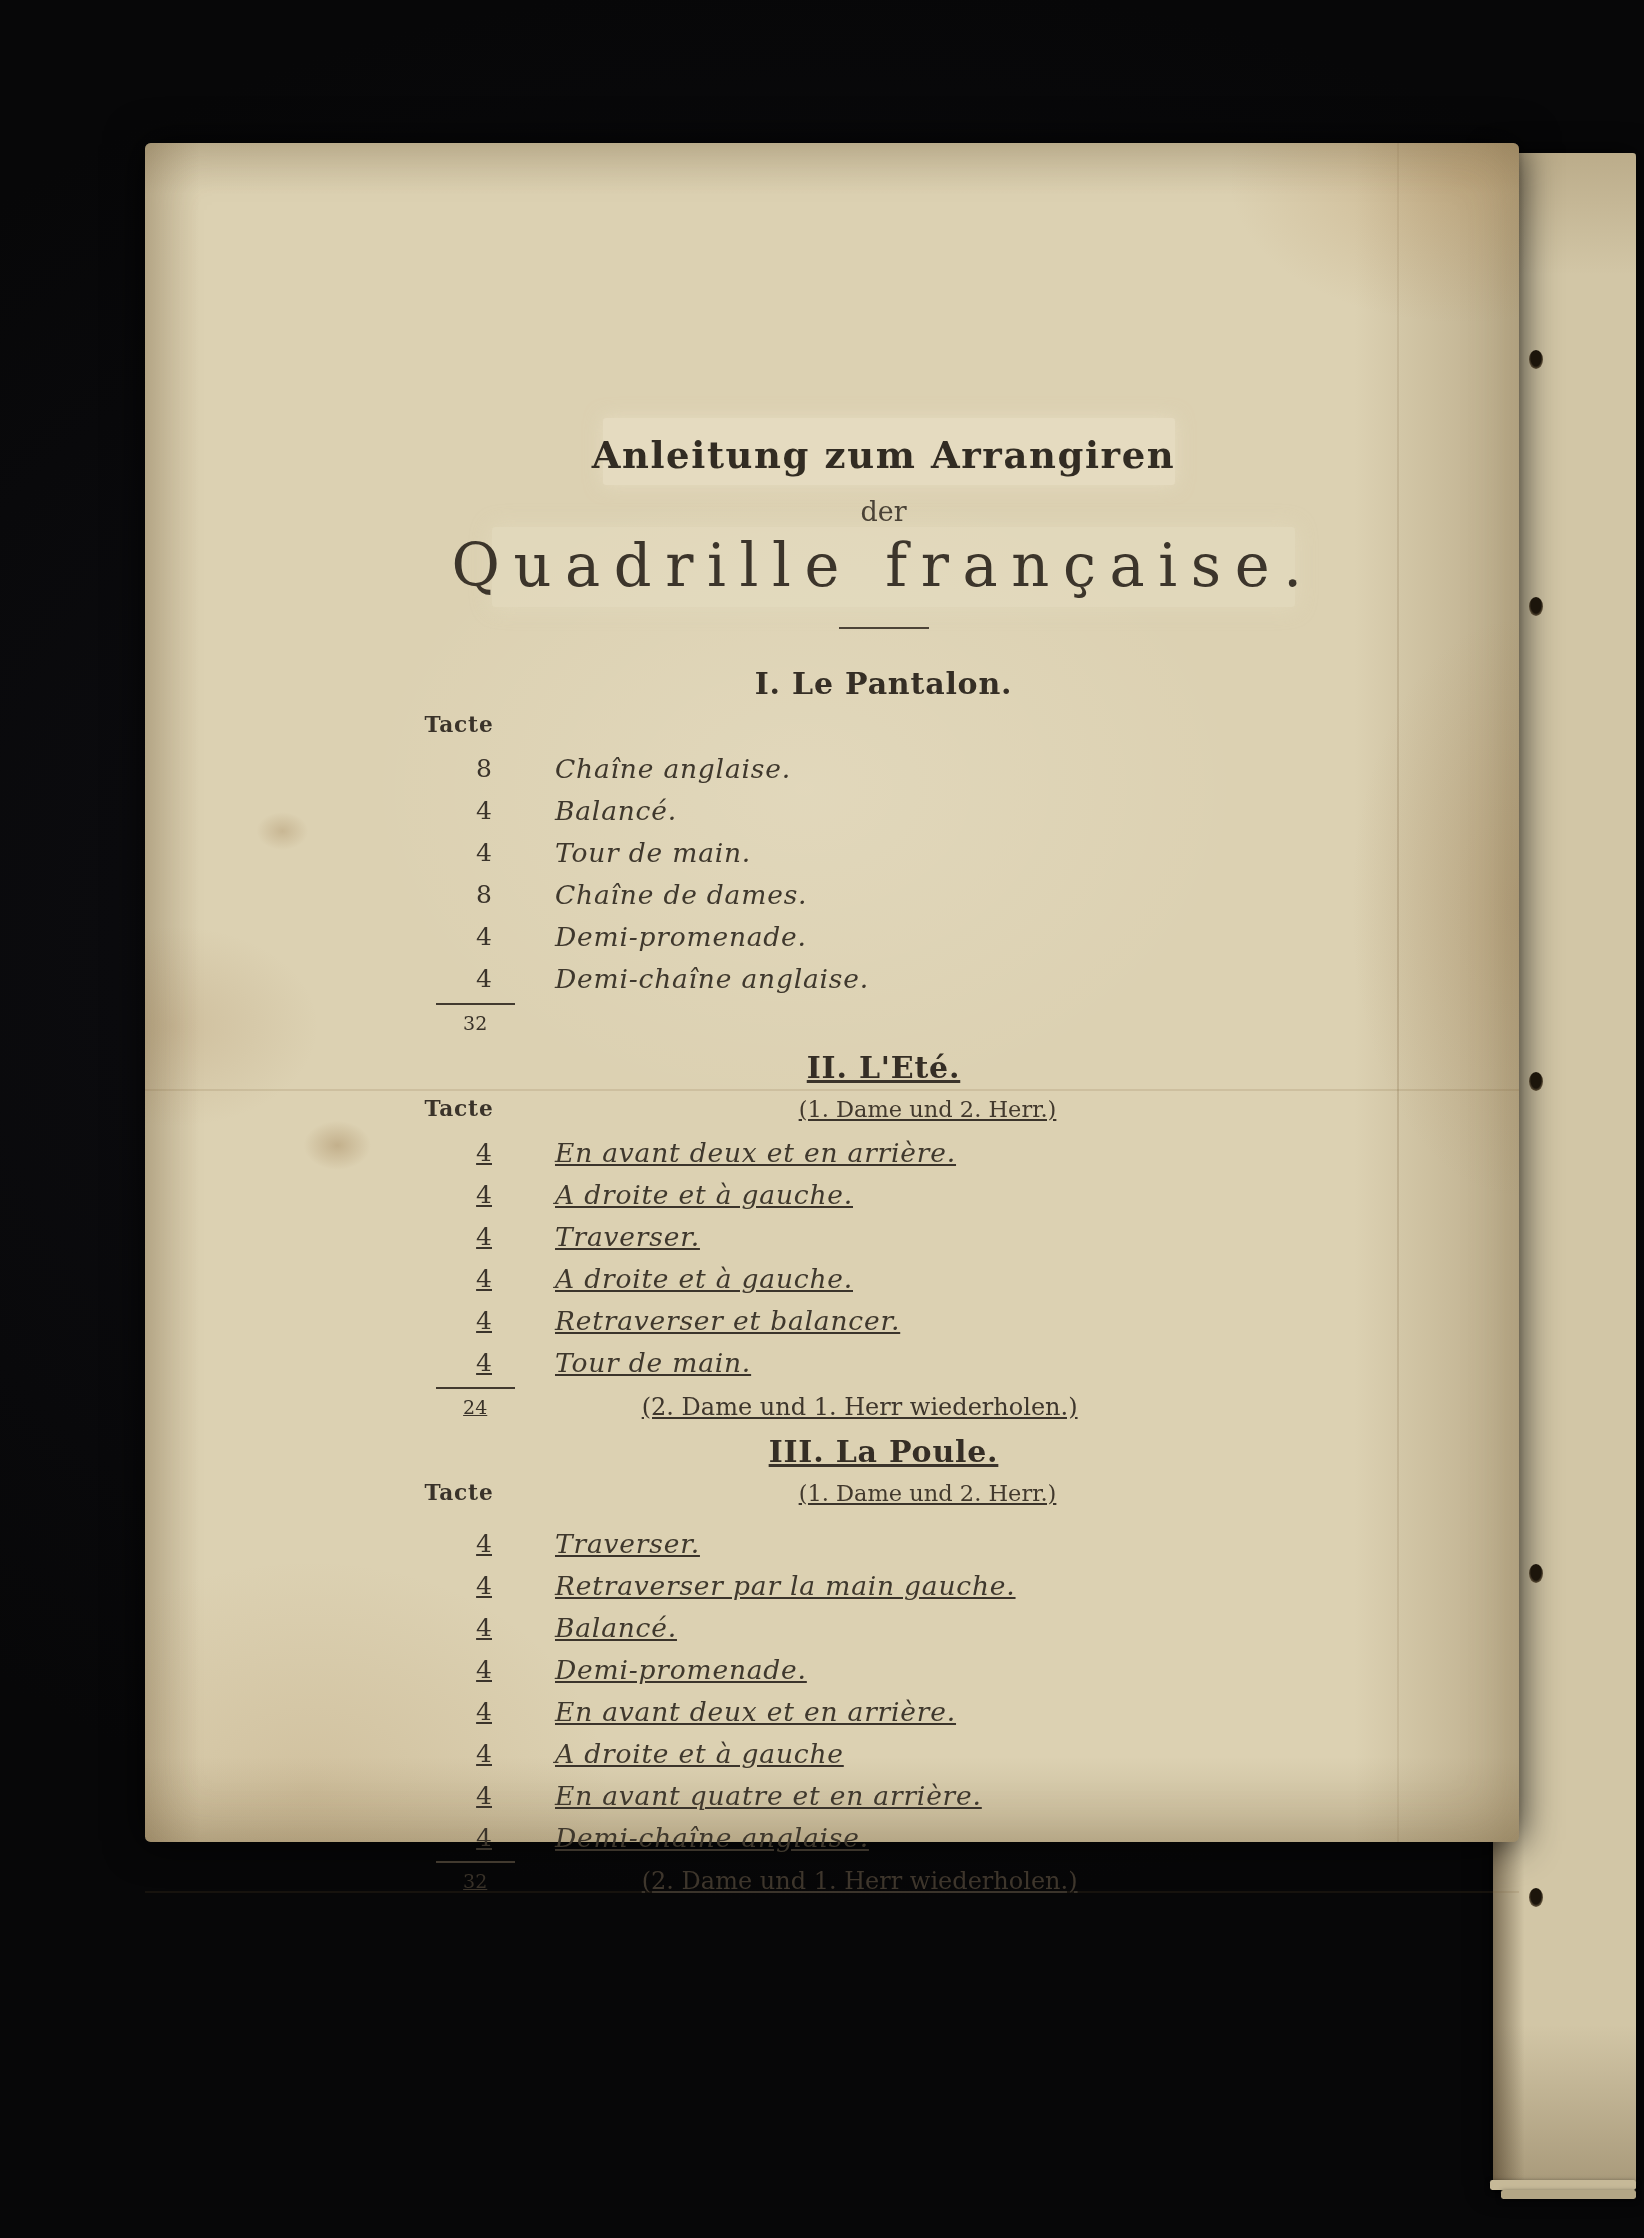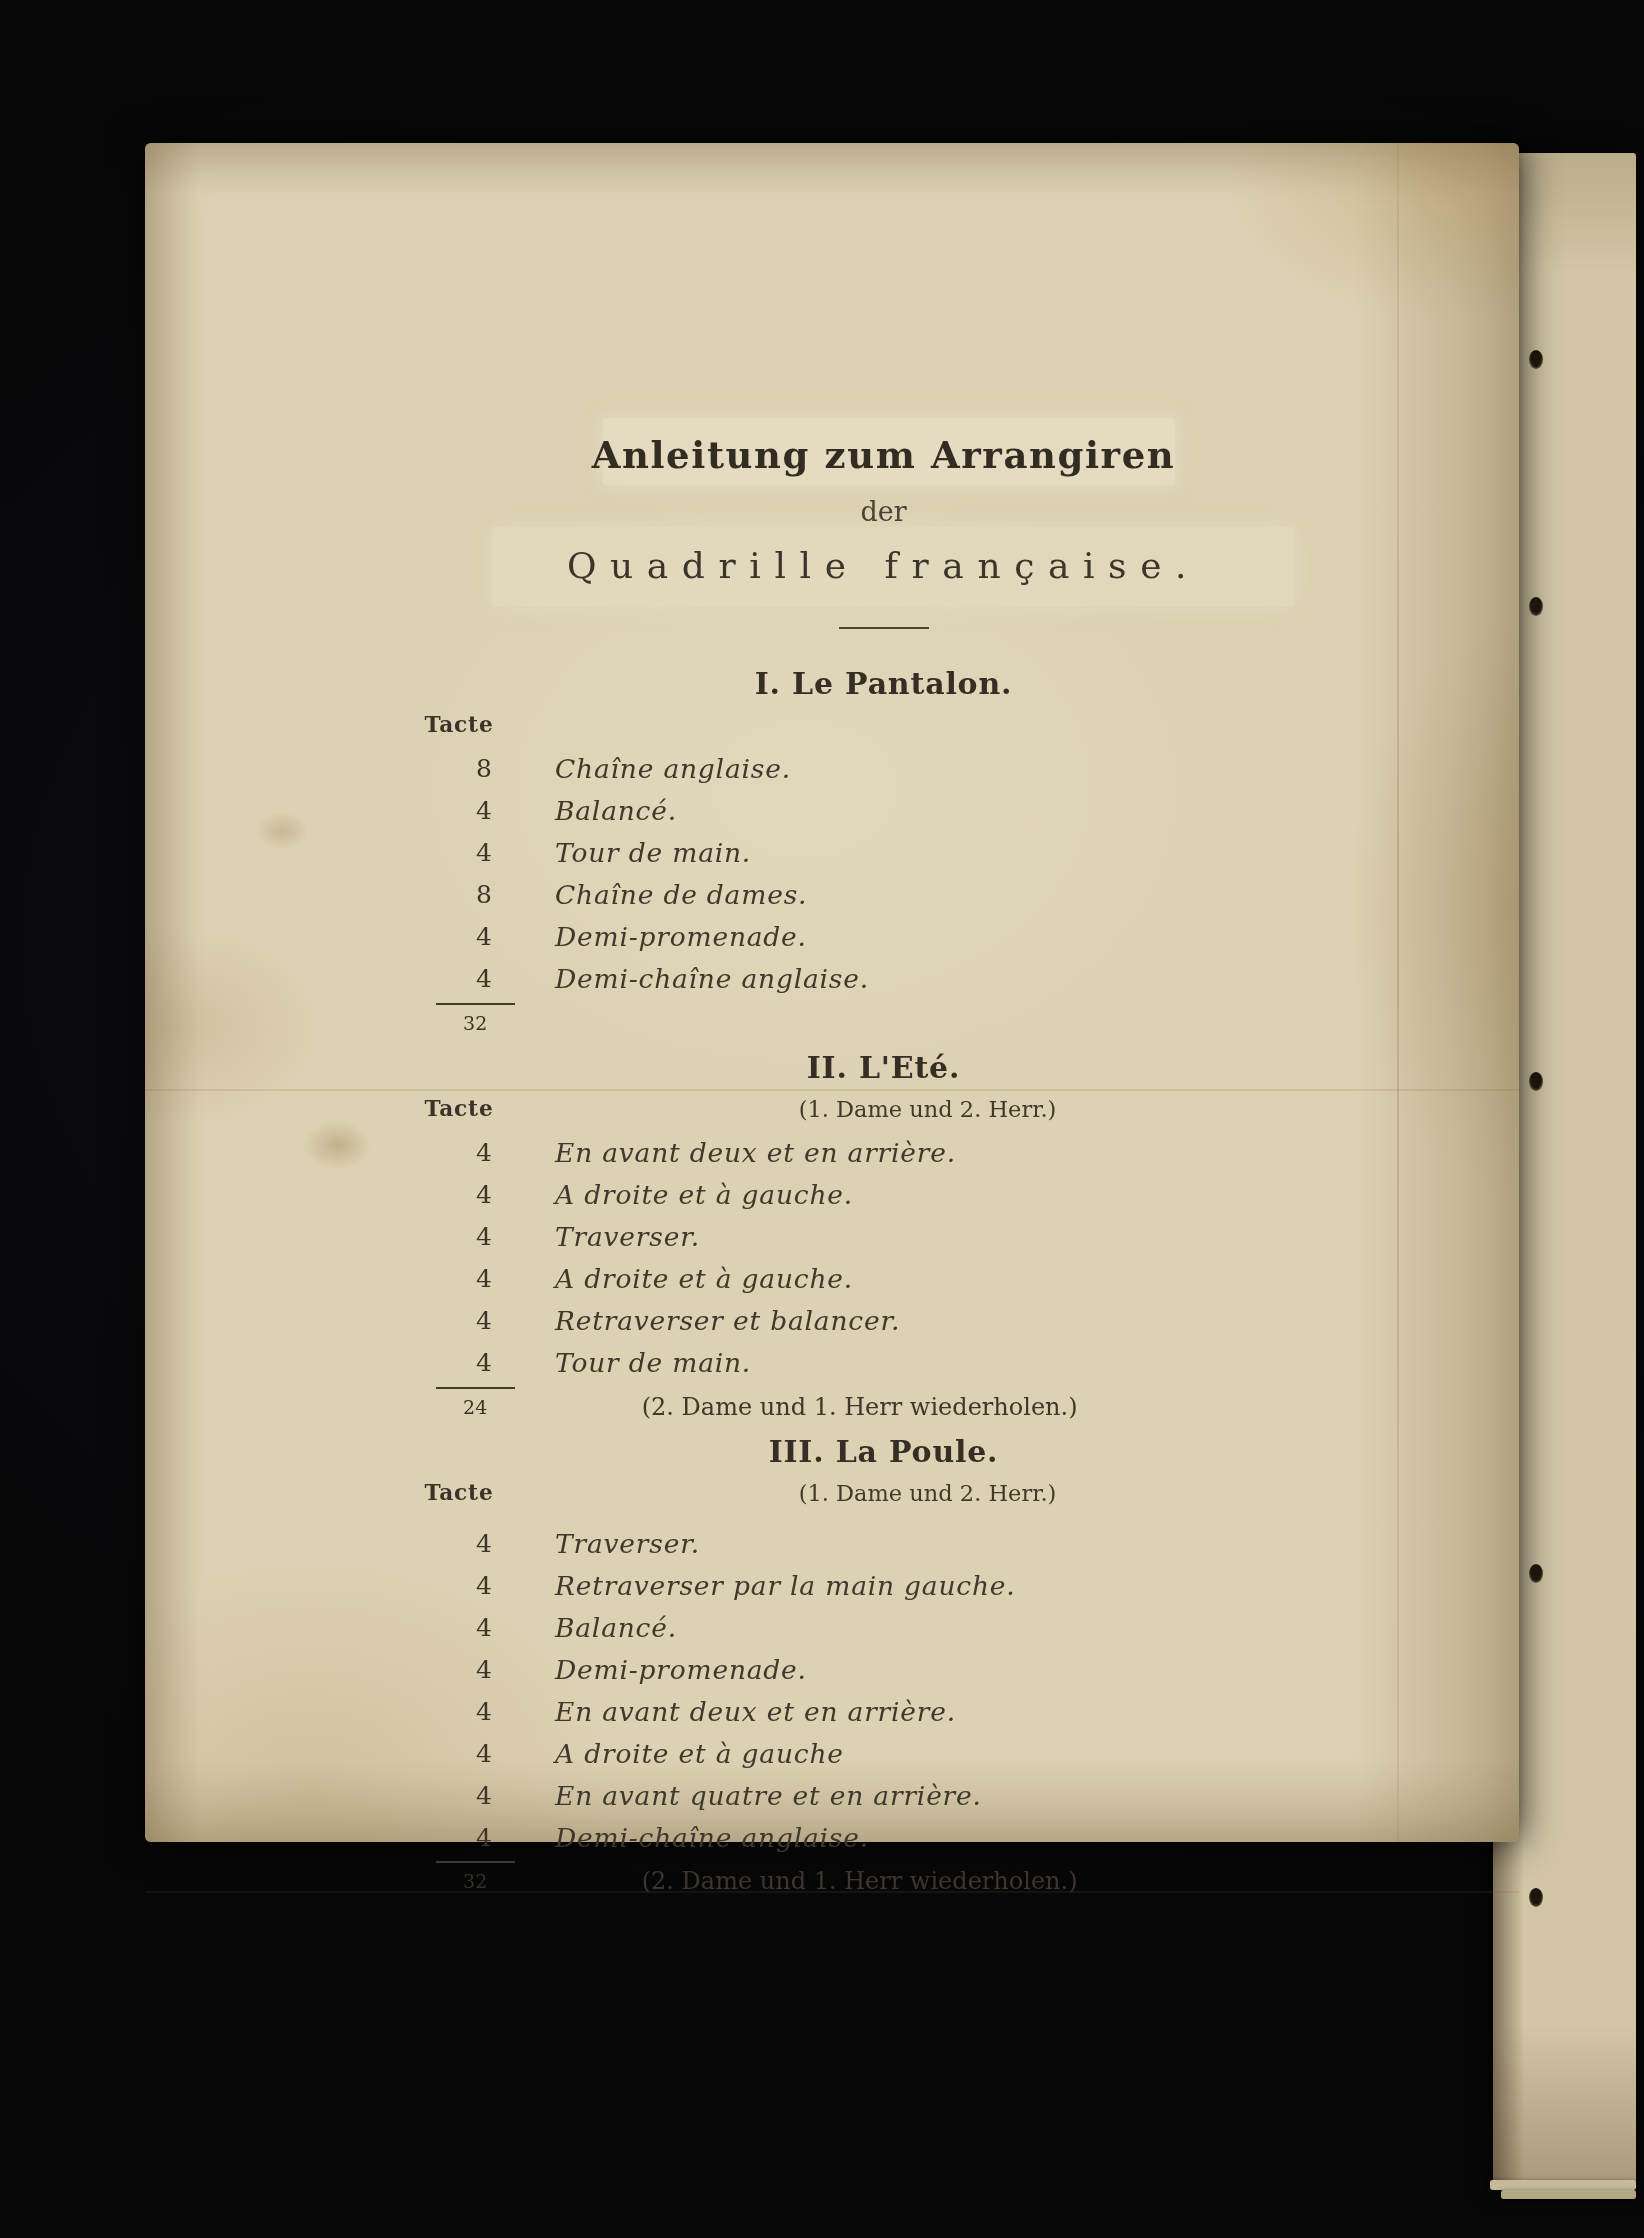--- a/index.html
+++ b/index.html
@@ -138,21 +138,21 @@
   }
   .title2 {
     text-align: center;
     font-size: 27px;
     margin-top: 21px;
     line-height: 27px;
     color: #4a4236;
   }
   .title3 {
     text-align: center;
-    font-size: 36px;
+    font-size: 59px;
     font-weight: 400;
     letter-spacing: 13.6px;
     margin-top: 11.2px;
     line-height: 59px;
     color: #3c352b;
     white-space: nowrap;
   }
   .divider {
     width: 90px;
     border-top: 2.4px solid #4c4337;
@@ -226,21 +226,21 @@
     line-height: 30.5px;
     color: #383128;
   }
   .note {
     margin-left: 127px;
     padding-top: 4.8px;
     font-size: 24px;
     line-height: 30.5px;
     color: #3e362c;
   }
-  .sec2 { margin-top: 6.4px; }
+  .sec2 { margin-top: 6.4px; text-decoration: underline; }
   .rows3 { margin-top: 16px; }
 </style>
 </head>
 <body>
 
 <div class="stage">
 
   <div class="page-under"></div>
   <div class="page-edge-1"></div>
   <div class="page-edge-2"></div>

